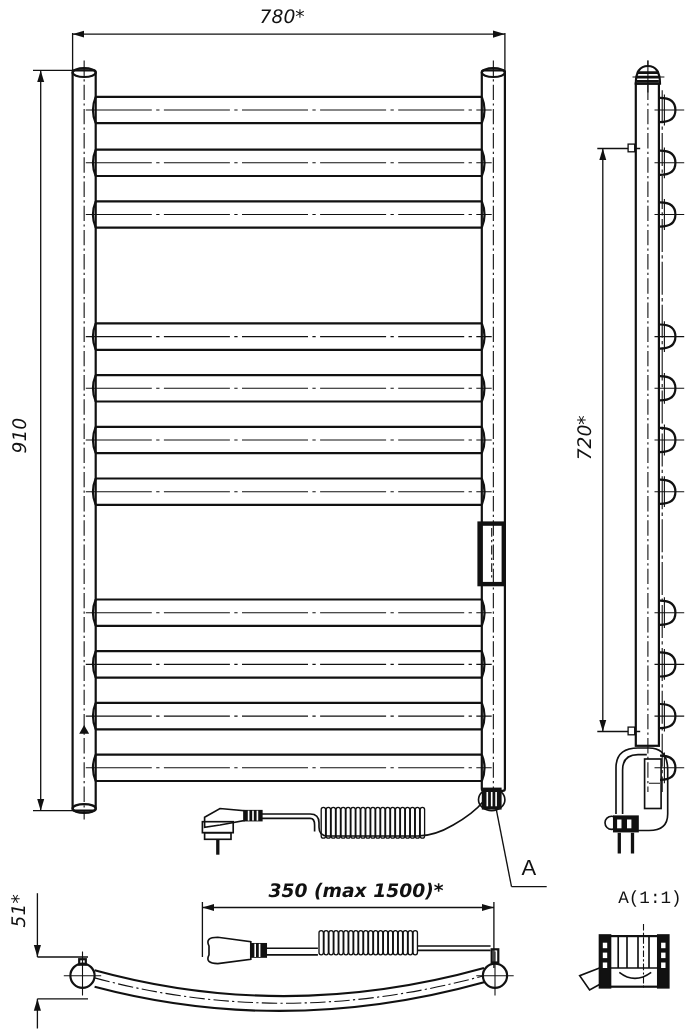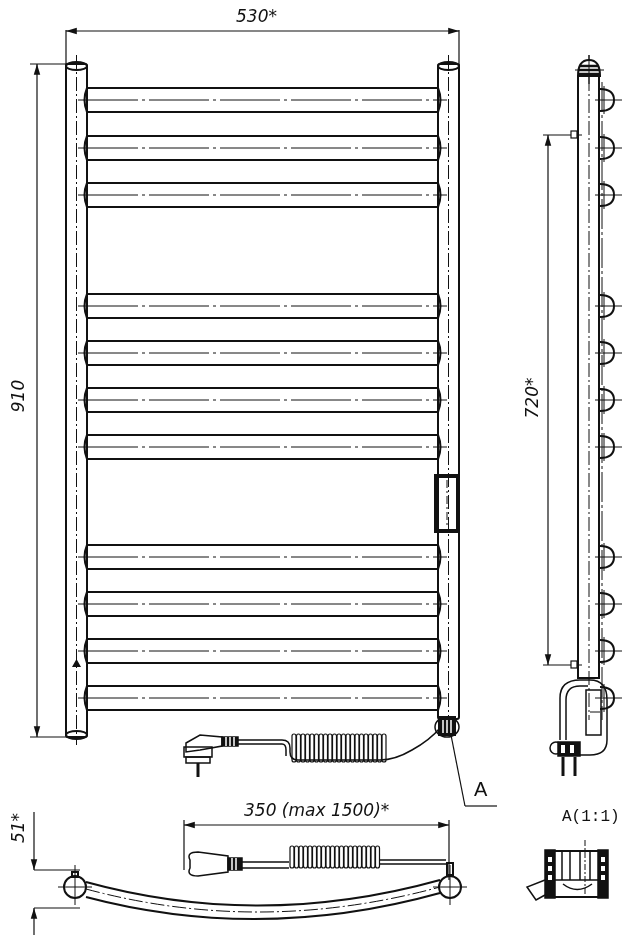--- a/index.html
+++ b/index.html
@@ -341,19 +341,19 @@
     <line x1="570" y1="850" x2="570" y2="880"></line>
     <line x1="580" y1="850" x2="580" y2="880"></line>
     <line x1="590" y1="850" x2="590" y2="880"></line>
     <line x1="555" y1="880" x2="598" y2="880"></line>
     <path d="M563,884 Q577,895 592,884"></path>
     <line x1="585" y1="840" x2="585" y2="900" stroke-width="1" stroke-dasharray="6,2,2,2"></line>
     <path d="M545,880 L527,887 L536,900 L545,895"></path>
   </g>
 </svg>
 
-<div class="dim" style="left:236px; top:6px;">530*</div>
+<div class="dim" style="left:236px; top:6px;">780*</div>
 <div class="dim" style="left:2px; top:386px; transform:rotate(-90deg);">910</div>
 <div class="dim" style="left:512px; top:388px; transform:rotate(-90deg);">720*</div>
-<div class="dim" style="left:244px; top:800px;">350 (max 1500)*</div>
+<div class="dim" style="left:244px; top:800px;font-weight:bold;">350 (max 1500)*</div>
 <div class="dim" style="left:3px; top:818px; transform:rotate(-90deg);">51*</div>
 <div class="lbl" style="left:474px; top:778px;">A</div>
 <div class="lbl" style="left:562px; top:808px; font-size:16px;font-family:Liberation Mono, monospace;">A(1:1)</div>
 
 </body></html>

